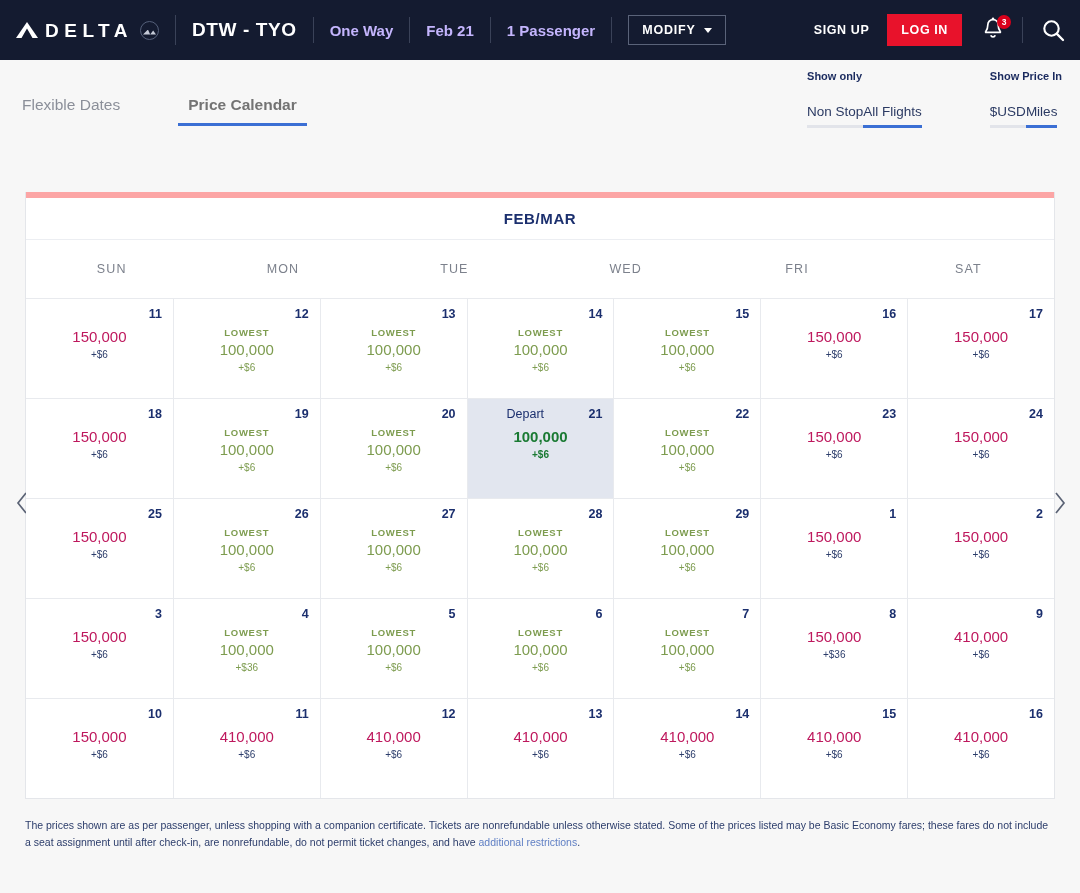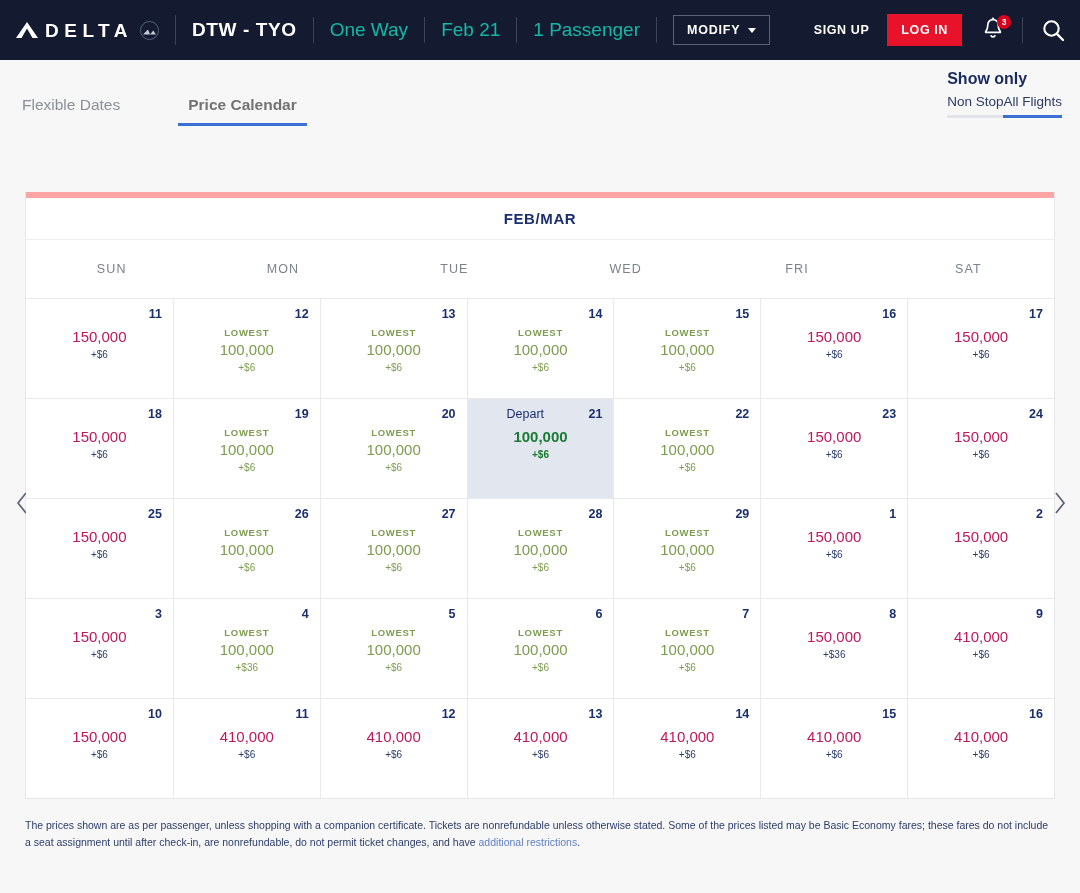--- a/index.html
+++ b/index.html
@@ -34,21 +34,21 @@
     width: 13px; height: 5px; background: #c6cbd8;
     clip-path: polygon(0 100%, 38% 0, 55% 100%, 78% 22%, 100% 100%);
   }
   .vdiv { width: 1px; height: 26px; background: #3a4258; margin: 0 16px; flex: 0 0 auto; }
   .vdiv.tall { height: 30px; }
   .route {
     font-size: 19px; font-weight: 700; letter-spacing: 0.6px; color: #ffffff;
     white-space: nowrap;
   }
   .trip-meta {
-    font-size: 19px; font-weight: 400; color: #14b8a6; white-space: nowrap;
+    font-size: 15px; font-weight: 700; color: #c4b5fd; white-space: nowrap;
   }
   .modify-btn {
     border: 1px solid #5a6379; background: transparent; color: #ffffff;
     font-family: inherit; font-size: 12.5px; font-weight: 700; letter-spacing: 0.8px;
     padding: 7px 13px; display: flex; align-items: center; gap: 8px;
     cursor: pointer; white-space: nowrap;
   }
   .caret-d {
     width: 0; height: 0; border-left: 4px solid transparent;
     border-right: 4px solid transparent; border-top: 5px solid #ffffff;
@@ -83,21 +83,21 @@
     position: relative; color: #8b8f99; white-space: nowrap;
   }
   .tab.active { color: #737373; font-weight: 700; }
   .tab.active::after {
     content: ""; position: absolute; left: 0; right: 0; bottom: 0;
     height: 3px; background: #3b6fd4;
   }
   .filters { position: absolute; right: 18px; top: 10px; display: flex; gap: 68px; }
   .fgroup { }
   .fgroup-label {
-    font-size: 16px; font-weight: 700; color: #1a2a5e; margin-bottom: 6px;
+    font-size: 11px; font-weight: 700; color: #1a2a5e; margin-bottom: 22px;
     white-space: nowrap;
   }
   .fopts { display: flex; }
   .fopt {
     font-size: 13.5px; color: #2b3a63; padding-bottom: 9px; cursor: pointer;
     position: relative; white-space: nowrap;
   }
   .fopt::after {
     content: ""; position: absolute; left: 0; right: 0; bottom: 0;
     height: 3px; background: #e2e4ea;
@@ -220,20 +220,27 @@
 
   <div class="filters">
     <div class="fgroup">
       <div class="fgroup-label">Show only</div>
       <div class="fopts">
         <div class="fopt">Non Stop</div>
         <div class="fopt active">All Flights</div>
       </div>
     </div>
 
+    <div class="fgroup">
+      <div class="fgroup-label">Show Price In</div>
+      <div class="fopts">
+        <div class="fopt">$USD</div>
+        <div class="fopt active">Miles</div>
+      </div>
+    </div>
   </div>
 </div>
 
 <div class="cal-shell">
   <div class="nav-arrow nav-prev">
     <svg width="14" height="24" viewBox="0 0 14 24">
       <polyline points="11,2 3,12 11,22" fill="none" stroke="#5b6375" stroke-width="1.7"></polyline>
     </svg>
   </div>
   <div class="nav-arrow nav-next">

